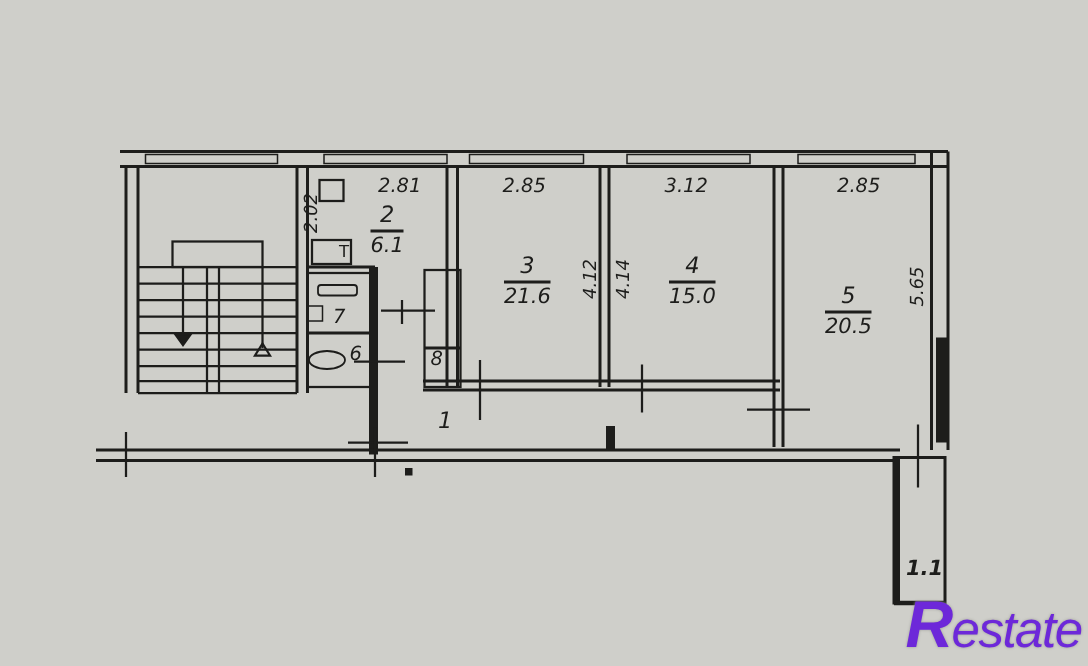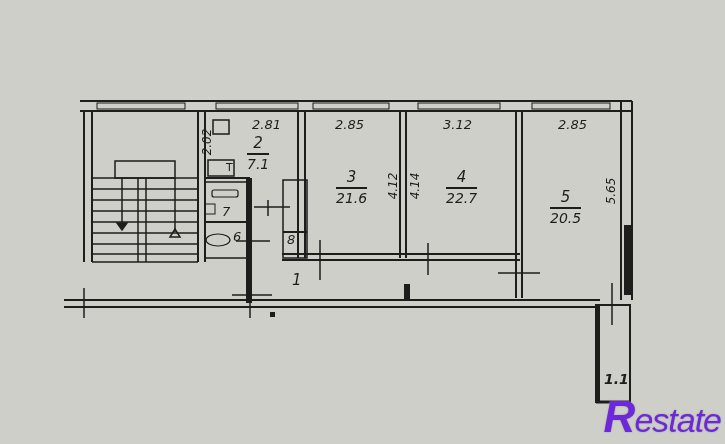--- a/index.html
+++ b/index.html
@@ -133,29 +133,29 @@
 <div class="lbl vert" style="left:194px;top:136px;font-size:12px;">2.02</div>
 <div class="lbl" style="left:335px;top:118px;">2.85</div>
 <div class="lbl vert" style="left:380px;top:180px;font-size:12px;">4.12</div>
 <div class="lbl" style="left:443px;top:118px;">3.12</div>
 <div class="lbl vert" style="left:402px;top:180px;font-size:12px;">4.14</div>
 <div class="lbl" style="left:558px;top:118px;">2.85</div>
 <div class="lbl vert" style="left:598px;top:185px;font-size:12px;">5.65</div>
 
 <div class="room" style="left:247px;top:134px;">
   <span class="num">2</span>
-  <span class="area">7.1</span>
+  <span class="area">6.1</span>
 </div>
 <div class="room" style="left:336px;top:168px;">
   <span class="num">3</span>
   <span class="area">21.6</span>
 </div>
 <div class="room" style="left:446px;top:168px;">
   <span class="num">4</span>
-  <span class="area">22.7</span>
+  <span class="area">15.0</span>
 </div>
 <div class="room" style="left:550px;top:188px;">
   <span class="num">5</span>
   <span class="area">20.5</span>
 </div>
 
 <div class="lbl" style="left:292px;top:273px;font-size:15px;">1</div>
 <div class="lbl" style="left:233px;top:230px;">6</div>
 <div class="lbl" style="left:222px;top:205px;">7</div>
 <div class="lbl" style="left:287px;top:233px;">8</div>

